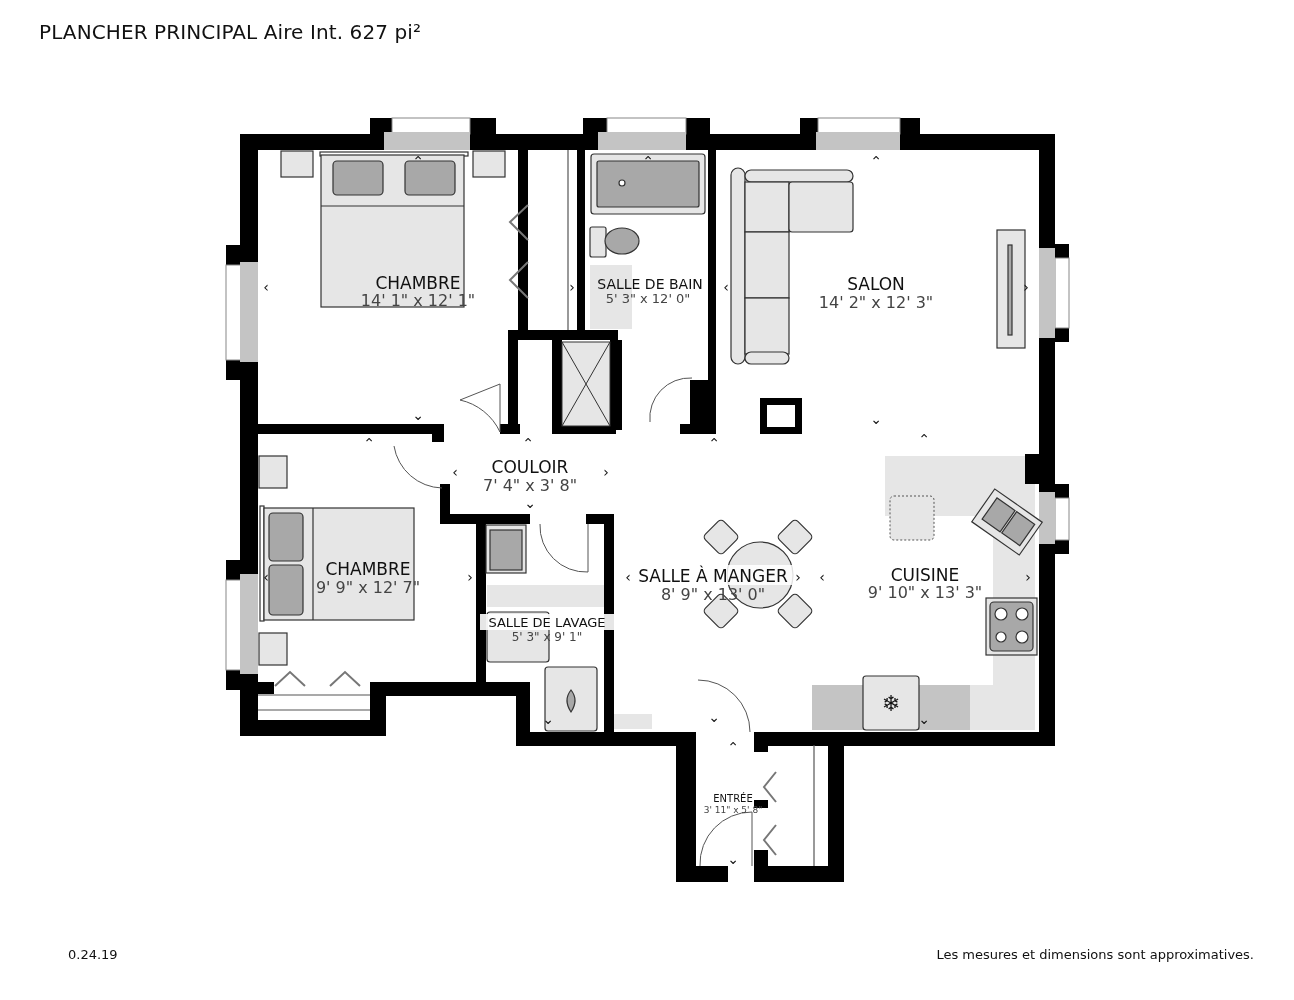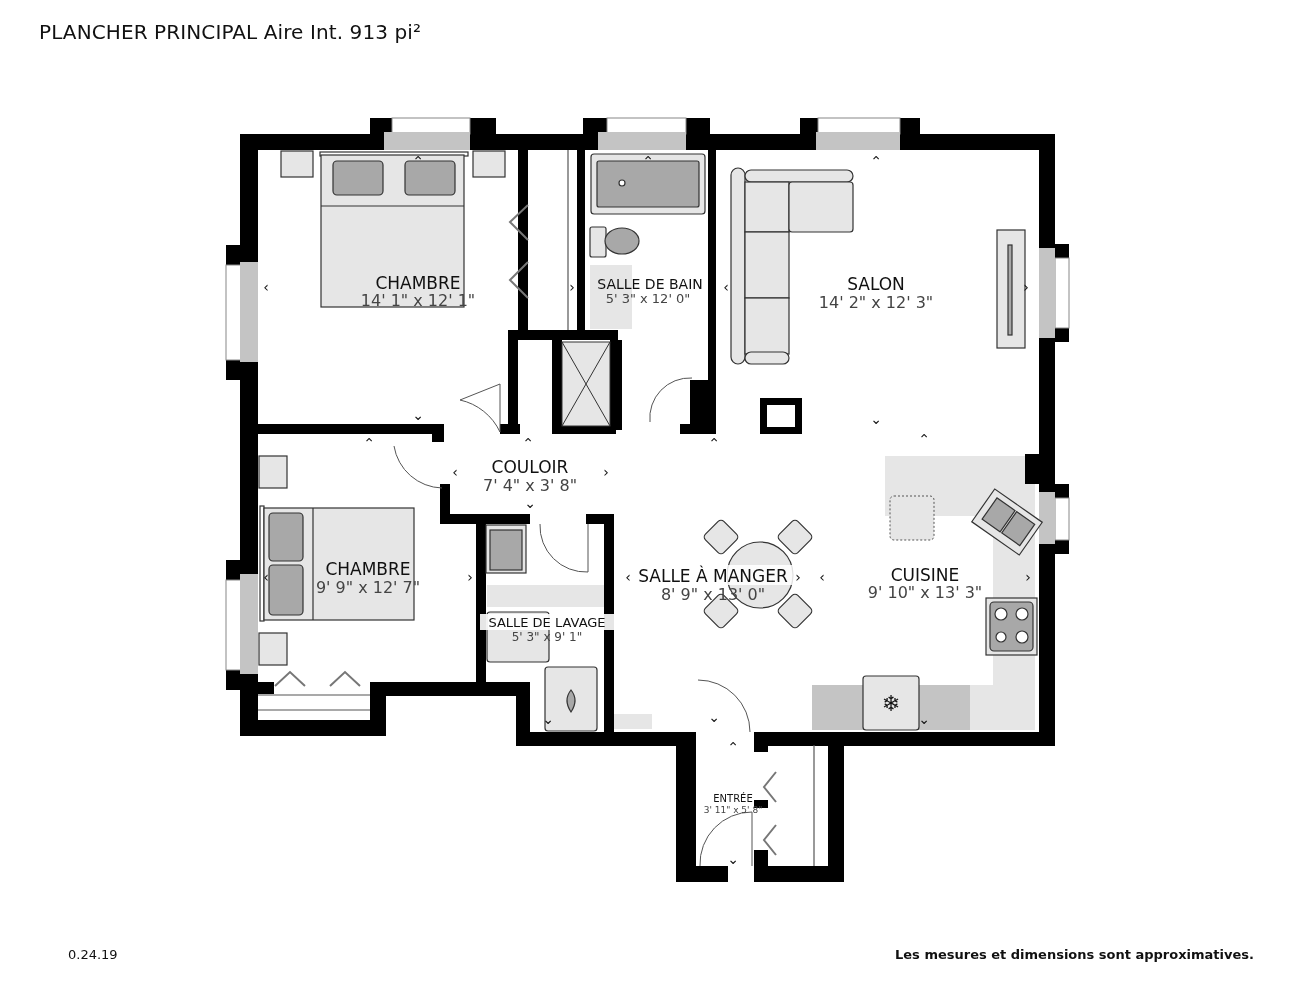--- a/index.html
+++ b/index.html
@@ -1,29 +1,29 @@
 <!DOCTYPE html>
 <html><head>
 <meta charset="utf-8">
 <style>
   html, body { margin:0; padding:0; background:#fff; }
   body { width:1294px; height:1000px; position:relative; overflow:hidden; font-family:"DejaVu Sans", sans-serif; color:#111; }
   .title { position:absolute; left:39px; top:20px; font-size:20px; letter-spacing:0.1px; }
   .version { position:absolute; left:40px; top:947px; font-size:13px;margin-left:28px; }
-  .disclaimer { position:absolute; right:40px; top:947px; font-size:13px;font-weight:bold; }
+  .disclaimer { position:absolute; right:40px; top:947px; font-size:13px; }
   svg { position:absolute; left:0; top:0; }
   .rname { font-family:"DejaVu Sans", sans-serif; font-size:17px; fill:#111; text-anchor:middle; }
   .rdim  { font-family:"DejaVu Sans", sans-serif; font-size:16px; fill:#444; text-anchor:middle; }
   .rname-s { font-family:"DejaVu Sans", sans-serif; font-size:10px; fill:#111; text-anchor:middle; }
   .rdim-s  { font-family:"DejaVu Sans", sans-serif; font-size:9px; fill:#444; text-anchor:middle; }
 </style>
 </head>
 <body>
 
-<div class="title">PLANCHER PRINCIPAL Aire Int. 913 pi²</div>
+<div class="title">PLANCHER PRINCIPAL Aire Int. 627 pi²</div>
 
 <svg width="1294" height="1000" viewBox="0 0 1294 1000">
 
   <g>
     <rect x="885" y="456" width="140" height="60" fill="#e6e6e6"></rect>
     <rect x="993" y="480" width="42" height="250" fill="#e6e6e6"></rect>
     <rect x="812" y="685" width="158" height="45" fill="#c4c4c4"></rect>
     <rect x="970" y="685" width="30" height="45" fill="#e6e6e6"></rect>
     <rect x="487" y="585" width="120" height="22" fill="#e6e6e6"></rect>
     <rect x="612" y="714" width="40" height="15" fill="#e6e6e6"></rect>

